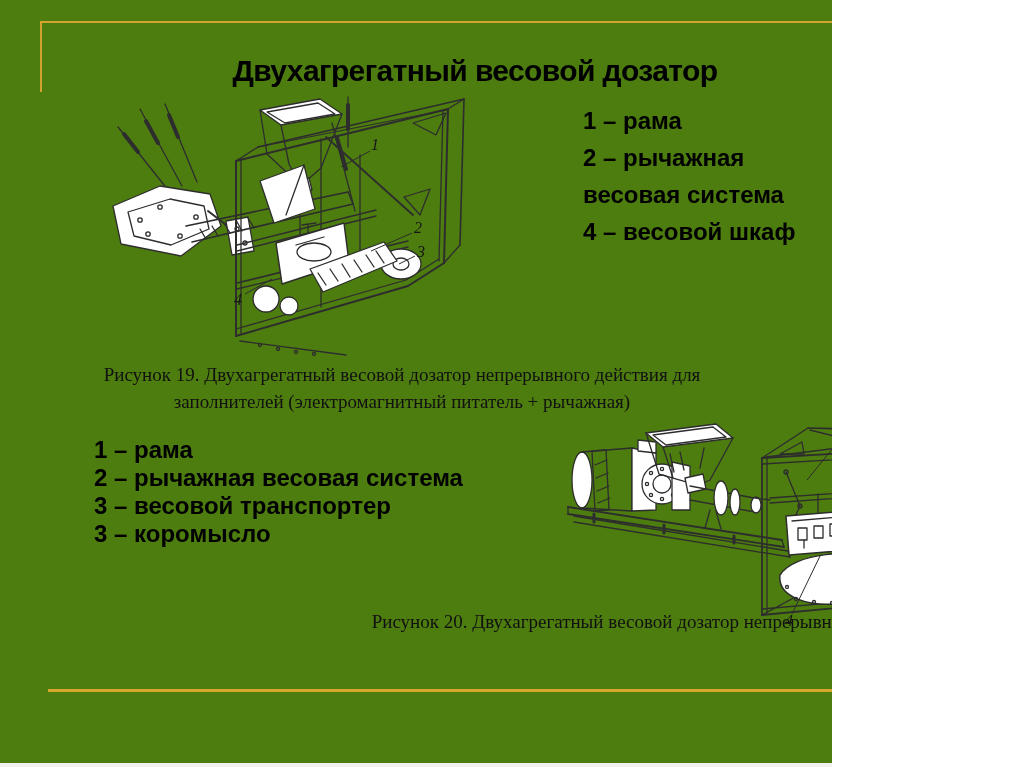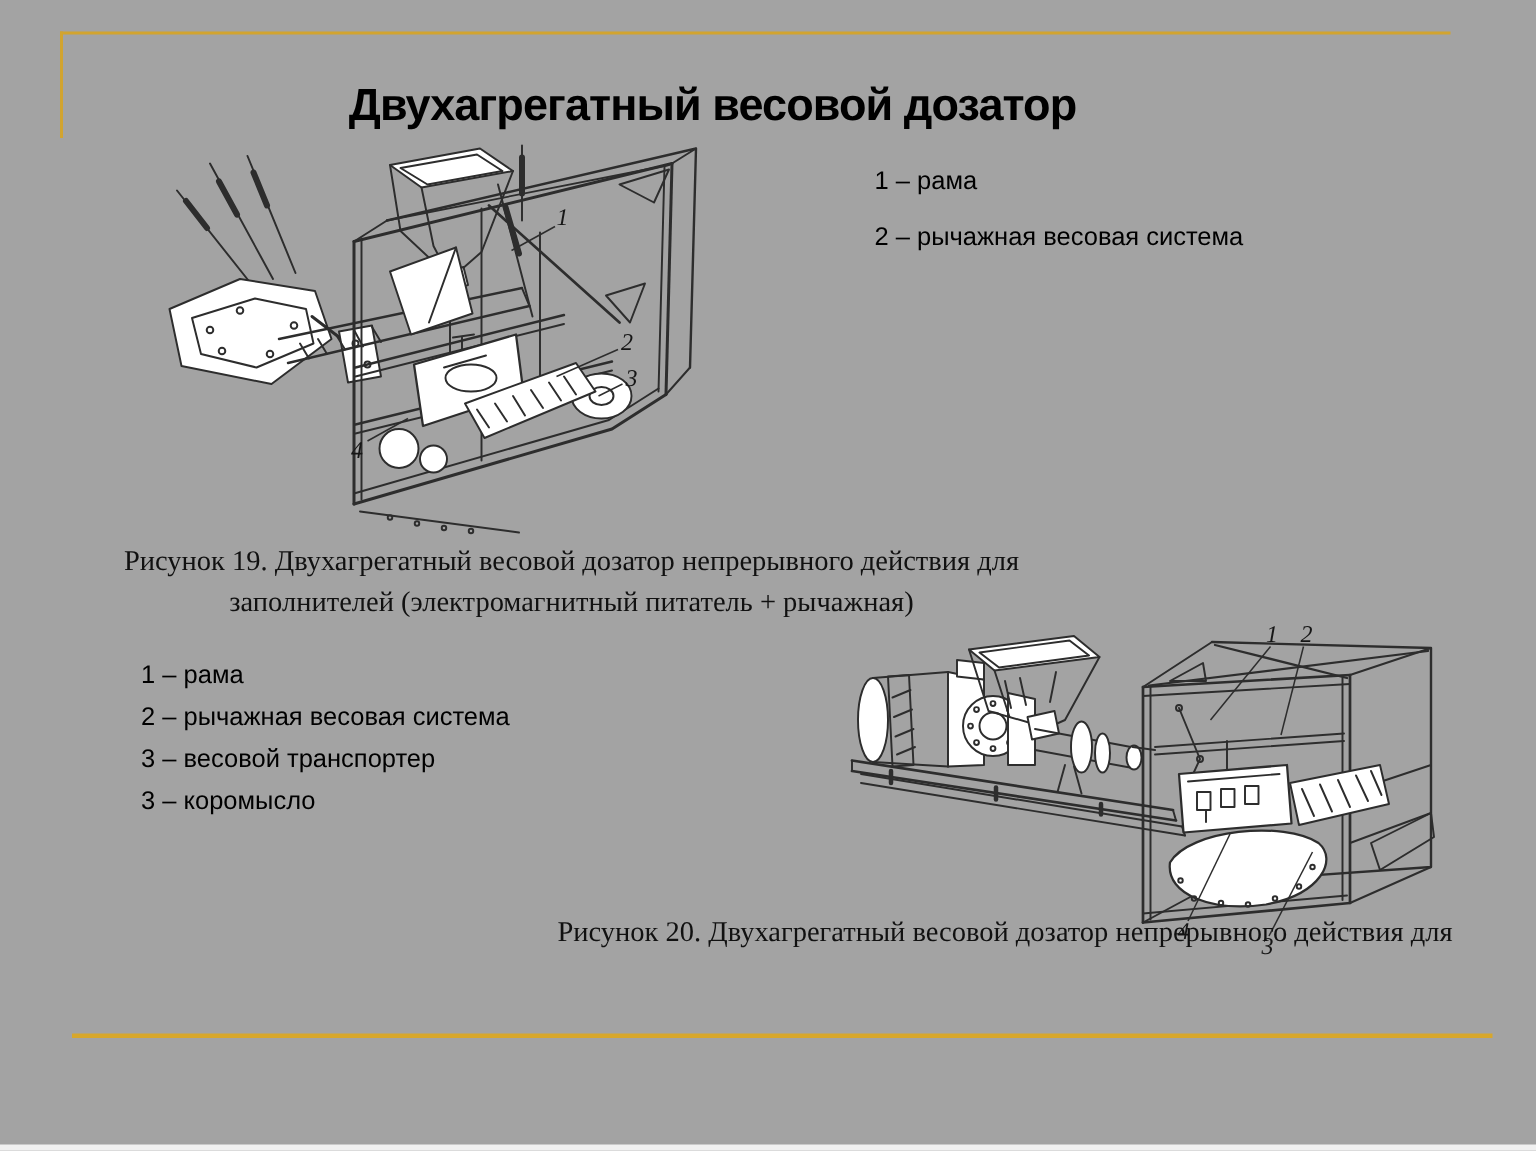--- a/index.html
+++ b/index.html
@@ -1,36 +1,36 @@
 <!DOCTYPE html>
 <html lang="ru"><head>
 <meta charset="utf-8">
 <style>
   html,body{margin:0;padding:0;background:#ffffff;}
   .slide{
-    position:relative;width:1024px;height:767px;background:#a3a3a3;
+    position:relative;width:832px;height:767px;background:#4d7c0f;
     overflow:hidden;font-family:"Liberation Sans",sans-serif;color:#000;
   }
   .accent{position:absolute;background:#d2a42f;}
   .top-rule{left:40px;top:21px;width:927px;height:2px;}
   .corner-rule{left:40px;top:21px;width:2px;height:71px;}
   .bottom-rule{left:48px;top:689px;width:947px;height:3px;background:#d7a72c;}
   .bottom-edge{position:absolute;left:0;top:763px;width:1024px;height:4px;background:#f1f1f1;}
   .title{
     position:absolute;left:0;top:34px;width:950px;text-align:center;
     font-size:30px;font-weight:700;letter-spacing:-0.6px;color:#000;
   }
-  .legend{position:absolute;font-size:17px;color:#000;}
+  .legend{position:absolute;font-size:24px;color:#000;font-weight:bold;}
   .legend-1{left:583px;top:102px;line-height:37px;}
   .legend-2{left:94px;top:436px;line-height:28px;}
   .caption{
     position:absolute;font-family:"Liberation Serif",serif;font-size:19px;
     color:#111;text-align:center;line-height:27px;
   }
-  .caption-1{left:41px;top:361px;width:680px;}
+  .caption-1{left:62px;top:361px;width:680px;}
   .caption-2{left:330px;top:608px;width:680px;}
   .fig{position:absolute;}
   .fig-19{left:108px;top:93px;width:360px;height:265px;}
   .fig-20{left:558px;top:410px;width:412px;height:228px;}
   svg{display:block;}
   .part-num{font-family:"Liberation Serif",serif;font-style:italic;font-size:16px;fill:#161616;}
 </style>
 </head>
 <body>
 
@@ -156,20 +156,21 @@
         <text x="306" y="140">2</text>
         <text x="309" y="164">3</text>
         <text x="126" y="212">4</text>
       </g>
     </svg>
   </div>
 
   <div class="legend legend-1">
     <div>1 – рама</div>
     <div>2 – рычажная весовая система</div>
+    <div>4 – весовой шкаф</div>
   </div>
 
   <div class="caption caption-1">
     <div>Рисунок 19. Двухагрегатный весовой дозатор непрерывного действия для</div>
     <div>заполнителей (электромагнитный питатель + рычажная)</div>
   </div>
 
   <div class="legend legend-2">
     <div>1 – рама</div>
     <div>2 – рычажная весовая система</div>

